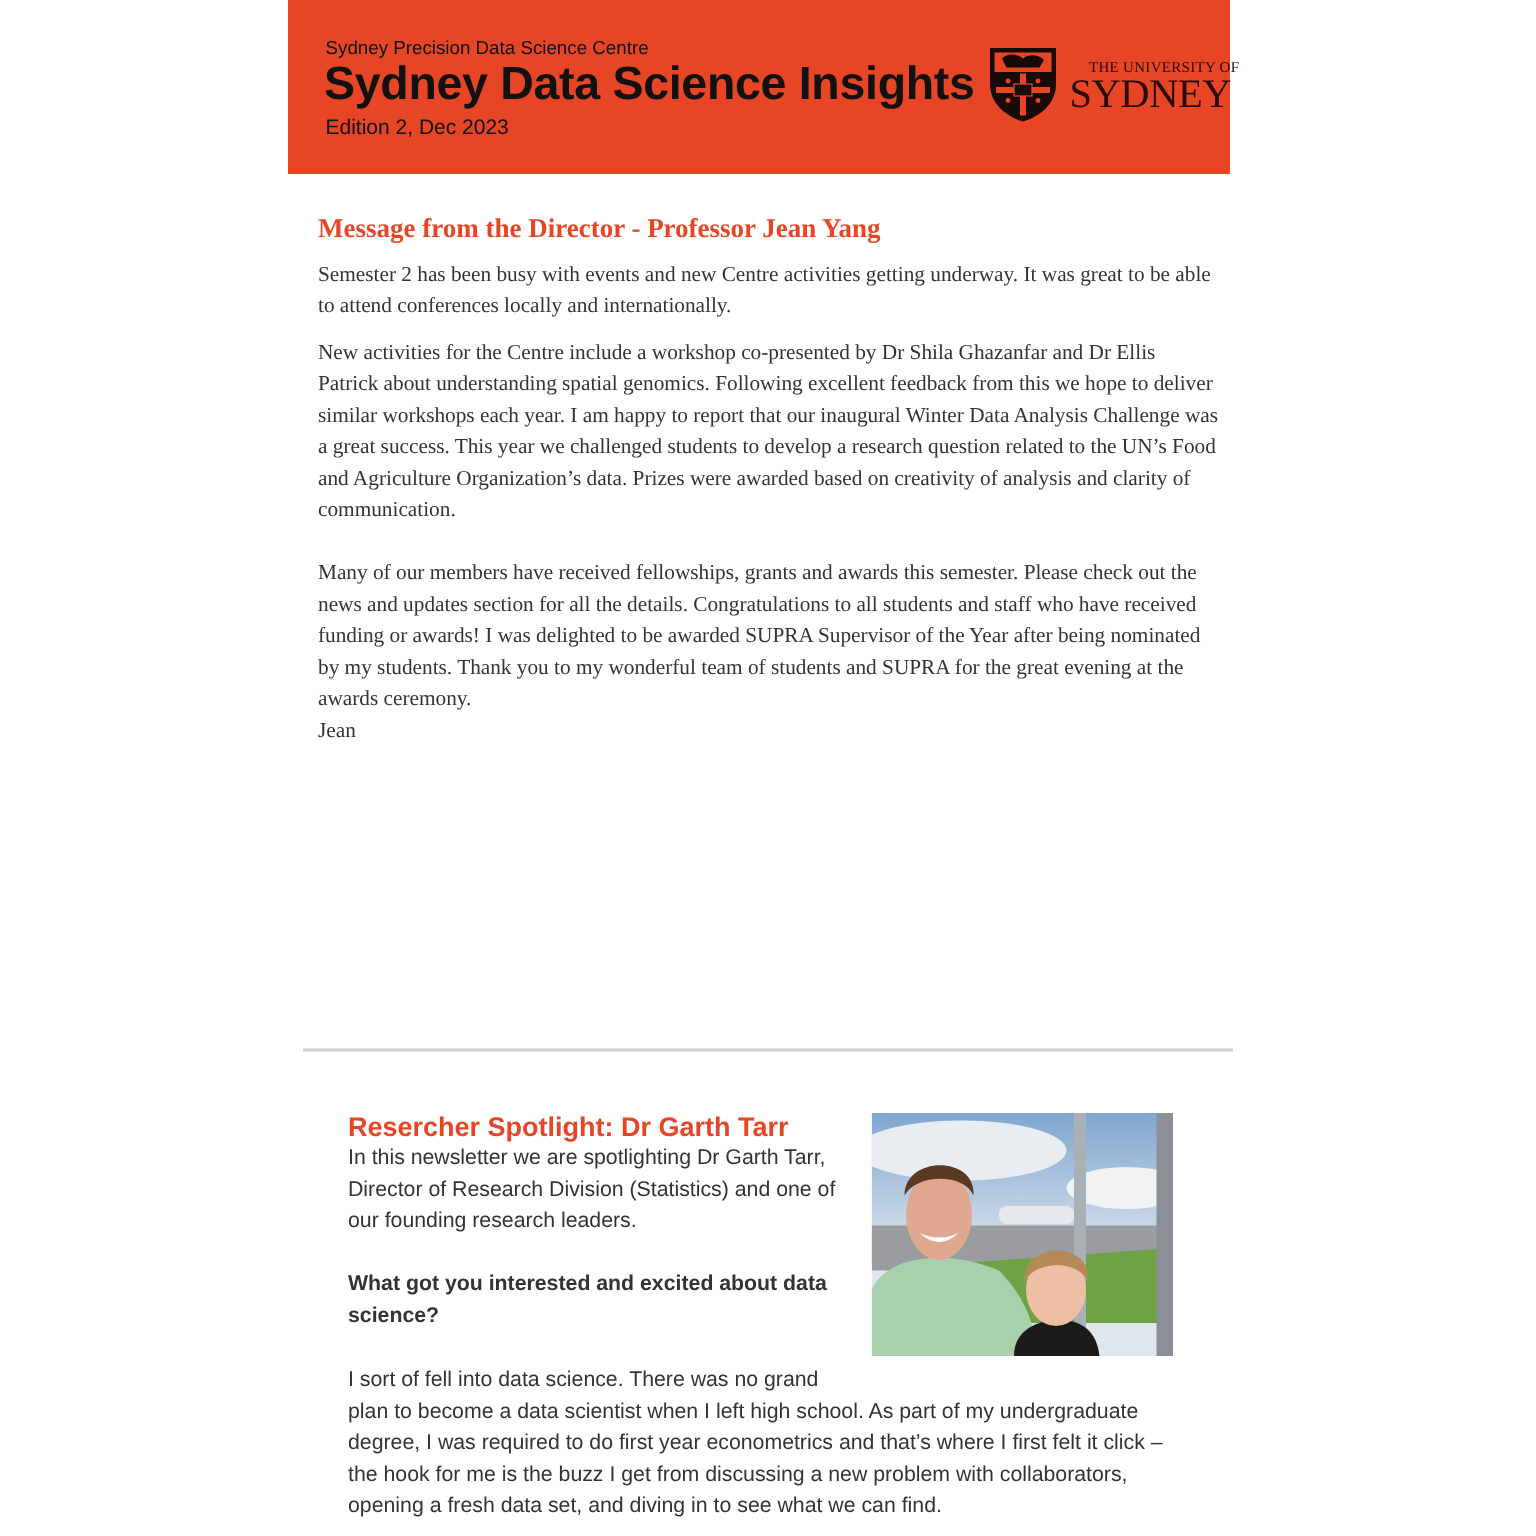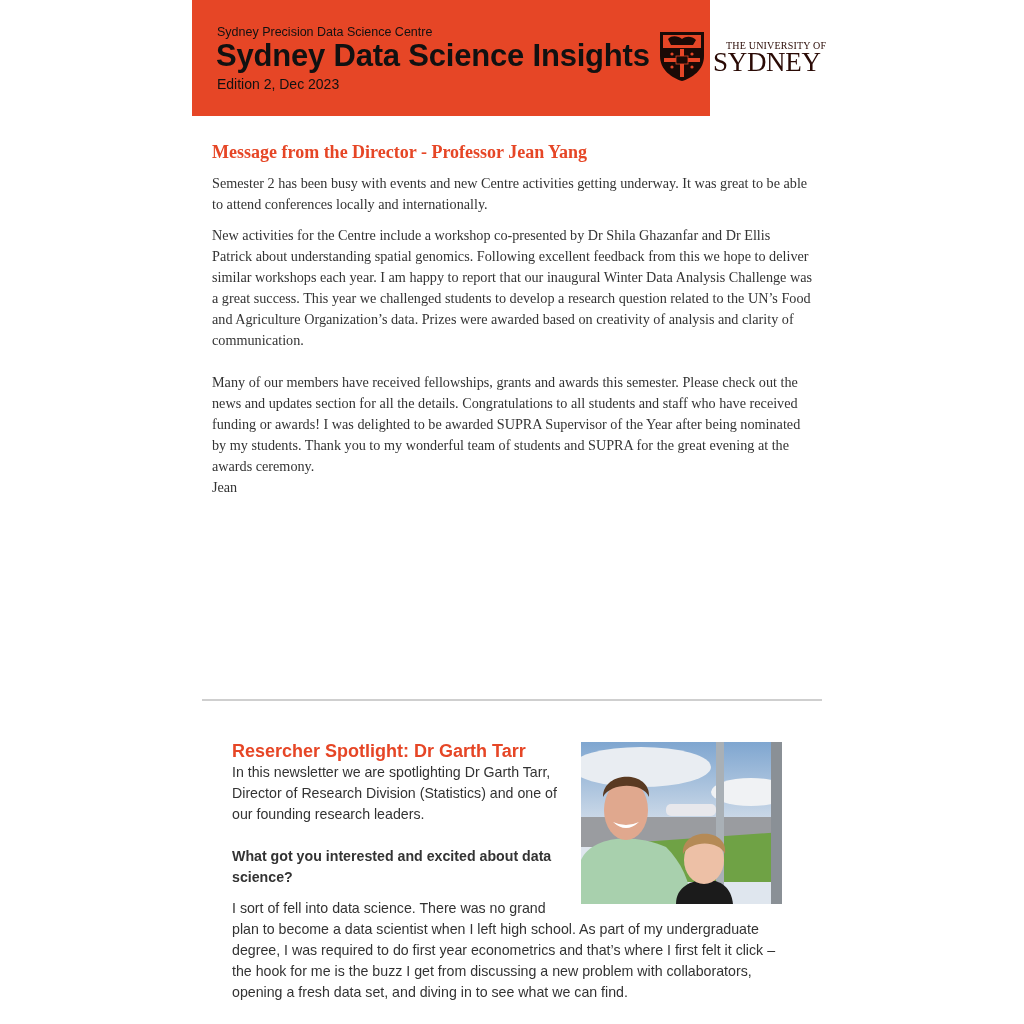--- a/index.html
+++ b/index.html
@@ -1,18 +1,18 @@
 <!DOCTYPE html>
 <html><head>
   <meta charset="utf-8">
   <style>
     html, body { margin: 0; padding: 0; background: #ffffff; }
     body { width: 1024px; height: 1024px; overflow: hidden; position: relative;
            font-family: "Liberation Sans", sans-serif; color: #333333; }
-    .container { position: absolute; left: 192px; top: 0; width: 518px; background: #e5e5e5; }
+    .container { position: absolute; left: 192px; top: 0; width: 628px; background: #e5e5e5; }
     .header { position: relative; height: 116px; background: #e64626; }
     .header .org { position: absolute; left: 25px; top: 25px; font-size: 12.5px; color: #111; }
     .header .title { position: absolute; left: 24px; top: 38px; font-size: 31px; font-weight: bold; color: #111; letter-spacing: -0.2px; white-space: nowrap; }
     .header .edition { position: absolute; left: 25px; top: 76px; font-size: 14px; color: #111; }
     .logo { position: absolute; left: 466px; top: 30px; width: 150px; height: 54px; }
     .logo .crest { position: absolute; left: 0; top: 0; width: 48px; height: 52px; }
     .logo .uni-small { position: absolute; left: 68px; top: 10px; font-family: "Liberation Serif", serif; font-size: 10px; color: #2a0a05; white-space: nowrap; letter-spacing: 0.2px; }
     .logo .uni-big { position: absolute; left: 55px; top: 17px; font-family: "Liberation Serif", serif; font-size: 27px; color: #2a0a05; letter-spacing: -0.3px; white-space: nowrap; }
     .section1 { position: absolute; left: 20px; top: 142px; width: 600px; font-family: Liberation Serif, serif; }
     .h-orange { color: #e64626; font-weight: bold; font-size: 18px; }
@@ -55,21 +55,21 @@
     <p class="p" style="margin-top:21px">Many of our members have received fellowships, grants and awards this semester. Please check out the news and updates section for all the details. Congratulations to all students and staff who have received funding or awards!  I was delighted to be awarded SUPRA Supervisor of the Year after being nominated by my students. Thank you to my wonderful team of students and SUPRA for the great evening at the awards ceremony.</p>
     <p class="p">Jean</p>
   </div>
 
   <div class="divider"></div>
 
   <div class="section2">
     <div class="h-orange" style="width:340px">Resercher Spotlight: Dr Garth Tarr</div>
     <p class="p" style="width:335px">In this newsletter we are spotlighting Dr Garth Tarr, Director of Research Division (Statistics) and one of our founding research leaders.</p>
     <p class="p q" style="width:340px; margin-top:21px">What got you interested and excited about data science?</p>
-    <p class="p" style="margin-top:10px">I sort of fell into data science. There was no grand</p>
+    <p class="p" style="margin-top:22px">I sort of fell into data science. There was no grand</p>
     <p class="p">plan to become a data scientist when I left high school. As part of my undergraduate degree, I was required to do first year econometrics and that’s where I first felt it click – the hook for me is the buzz I get from discussing a new problem with collaborators, opening a fresh data set, and diving in to see what we can find.</p>
   </div>
 
   <div class="photo">
     <svg width="201" height="162" viewBox="0 0 201 162">
       <defs>
         <linearGradient id="sky" x1="0" y1="0" x2="0" y2="1">
           <stop offset="0" stop-color="#7fa6d0"></stop>
           <stop offset="0.6" stop-color="#dfe6ee"></stop>
         </linearGradient>

